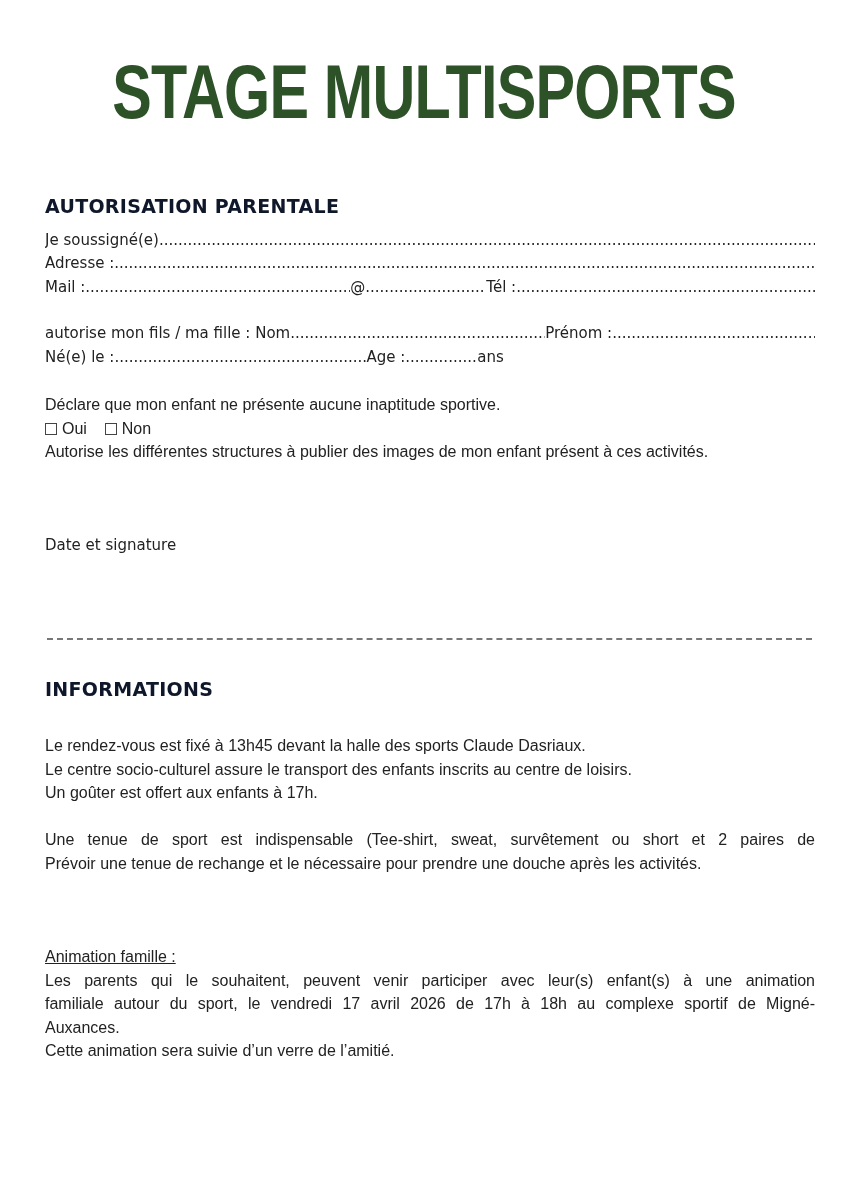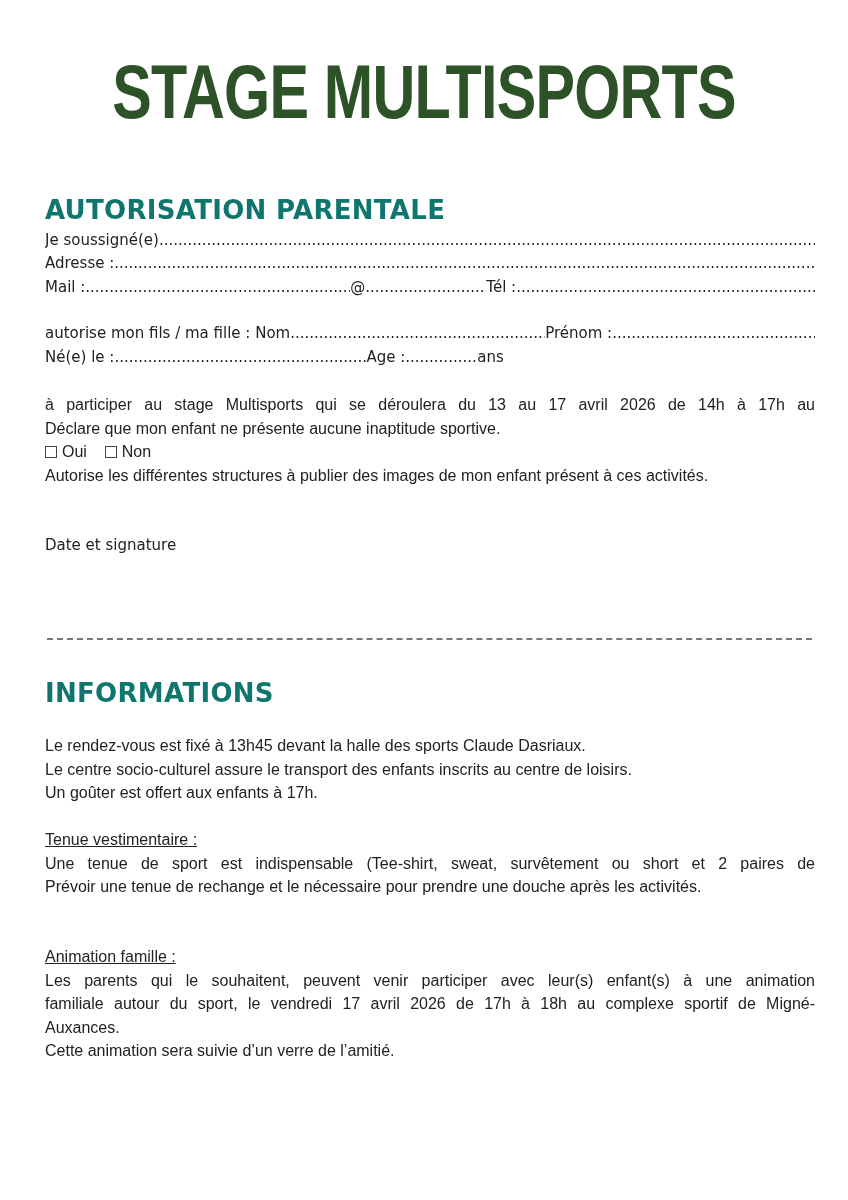--- a/index.html
+++ b/index.html
@@ -21,22 +21,22 @@
       color: #2d5228;
       transform: scaleX(0.78);
       transform-origin: center;
       line-height: 88px;
     }
     .h2 {
       position: absolute;
       left: 45px;
       font-family: "DejaVu Sans", sans-serif;
       font-weight: bold;
-      font-size: 26px;
-      color: #0f766e;
+      font-size: 19px;
+      color: #0f172a;
       letter-spacing: 0.3px;
     }
     .line {
       position: absolute;
       left: 45px;
       width: 770px;
       font-size: 15px;
       line-height: 23.5px;
       white-space: nowrap;
       overflow: hidden;
@@ -109,21 +109,20 @@
 
 <div class="line fill" style="top:346px;width:490px;">
   <span class="lbl">Né(e) le : </span>
   <span class="dots" style="flex:none;width:252px;"></span>
   <span class="lbl"> Age : </span>
   <span class="dots" style="flex:none;width:72px;"></span>
   <span class="lbl"> ans</span>
 </div>
 
 <div class="para" style="top:393px;">
-  <p class="just">à participer au stage Multisports qui se déroulera du 13 au 17 avril 2026 de 14h à 17h au</p>
   <p>Déclare que mon enfant ne présente aucune inaptitude sportive.</p>
   <p>
     <span class="checkbox"></span><span>Oui</span>
     &nbsp;&nbsp;
     <span class="checkbox"></span><span>Non</span>
   </p>
   <p>Autorise les différentes structures à publier des images de mon enfant présent à ces activités.</p>
 </div>
 
 <div class="line" style="top:534px;">Date et signature</div>
@@ -132,21 +131,20 @@
 
 <div class="h2" style="top:678px;">INFORMATIONS</div>
 
 <div class="para" style="top:734px;">
   <p>Le rendez-vous est fixé à 13h45 devant la halle des sports Claude Dasriaux.</p>
   <p>Le centre socio-culturel assure le transport des enfants inscrits au centre de loisirs.</p>
   <p>Un goûter est offert aux enfants à 17h.</p>
 </div>
 
 <div class="para" style="top:828px;">
-  <p class="u">Tenue vestimentaire :</p>
   <p class="just">Une tenue de sport est indispensable (Tee-shirt, sweat, survêtement ou short et 2 paires de</p>
   <p>Prévoir une tenue de rechange et le nécessaire pour prendre une douche après les activités.</p>
 </div>
 
 <div class="para" style="top:945px;">
   <p class="u">Animation famille :</p>
   <p class="just">Les parents qui le souhaitent, peuvent venir participer avec leur(s) enfant(s) à une animation</p>
   <p class="just">familiale autour du sport, le vendredi 17 avril 2026 de 17h à 18h au complexe sportif de Migné-</p>
   <p>Auxances.</p>
   <p>Cette animation sera suivie d’un verre de l’amitié.</p>

